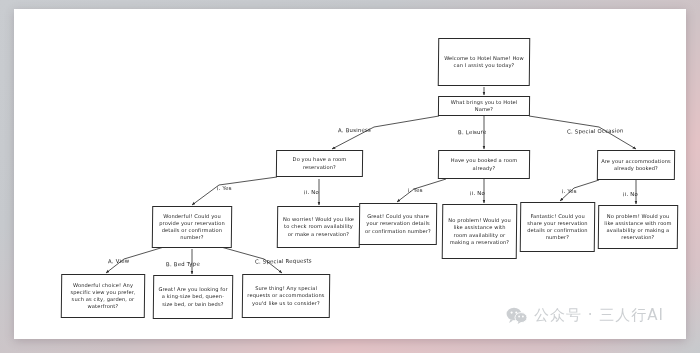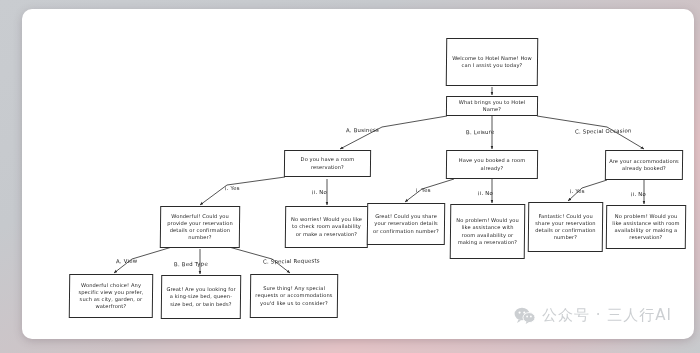--- a/index.html
+++ b/index.html
@@ -18,24 +18,23 @@
     left: 0; top: 0;
     width: 700px; height: 353px;
   }
   #canvas-card {
     position: absolute;
     left: 14px;
     top: 9px;
     width: 672px;
     height: 330px;
     background: #ffffff;
-    border-radius: 10px;
+    border-radius: 0;
     box-shadow: 0 2px 9px rgba(90,70,80,0.26);
     overflow: hidden;
-    margin-left: 8px;
   }
   svg#flow {
     position: absolute;
     left: 0; top: 0;
     width: 700px;
     height: 353px;
     pointer-events: none;
   }
   .node {
     position: absolute;

